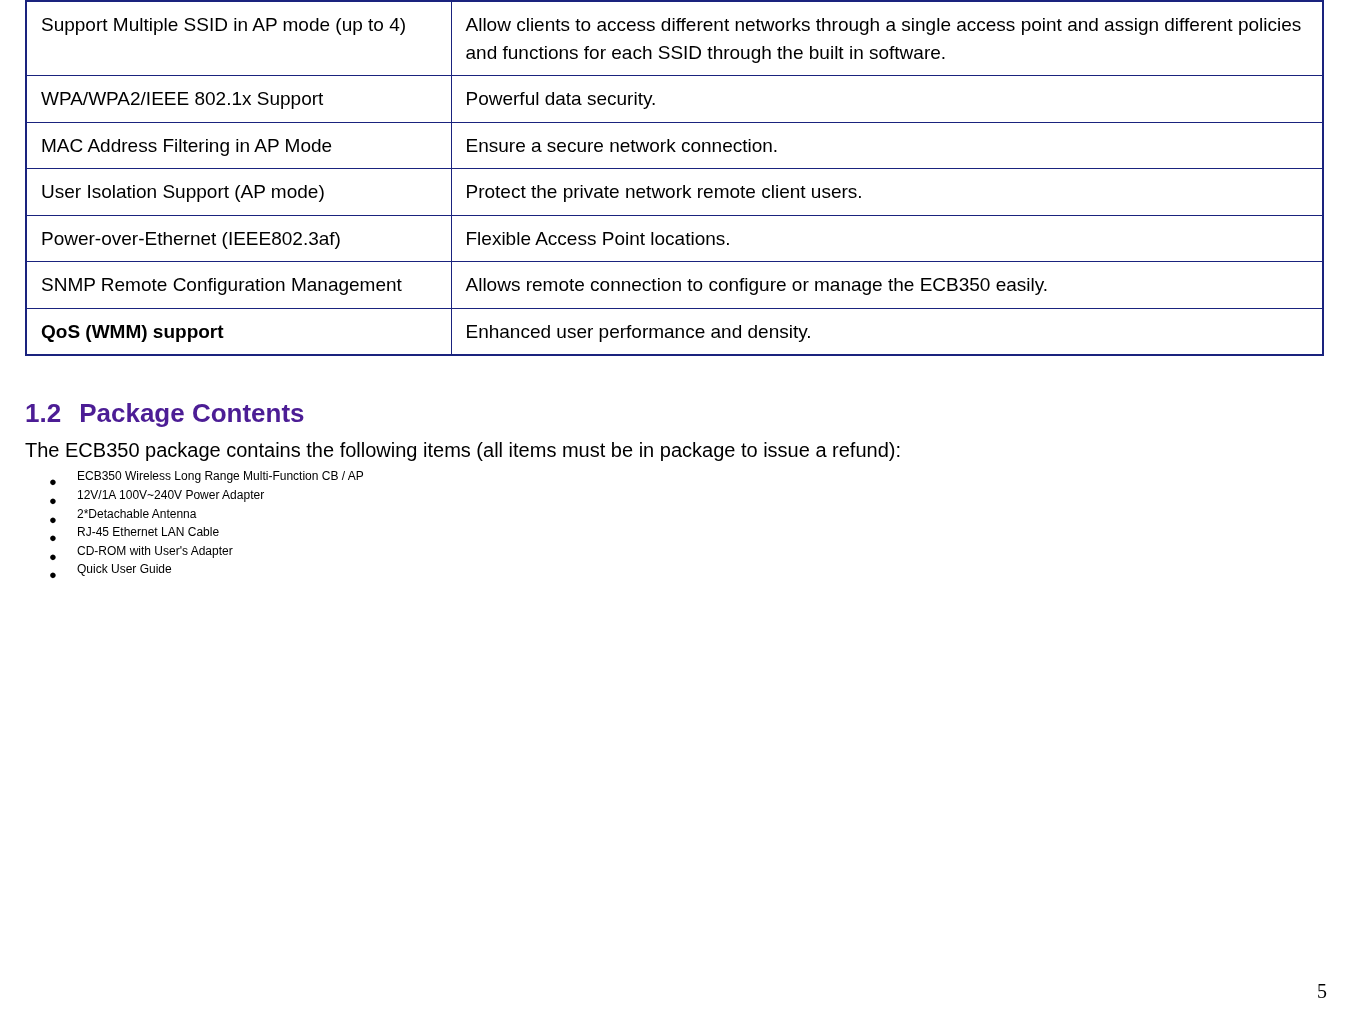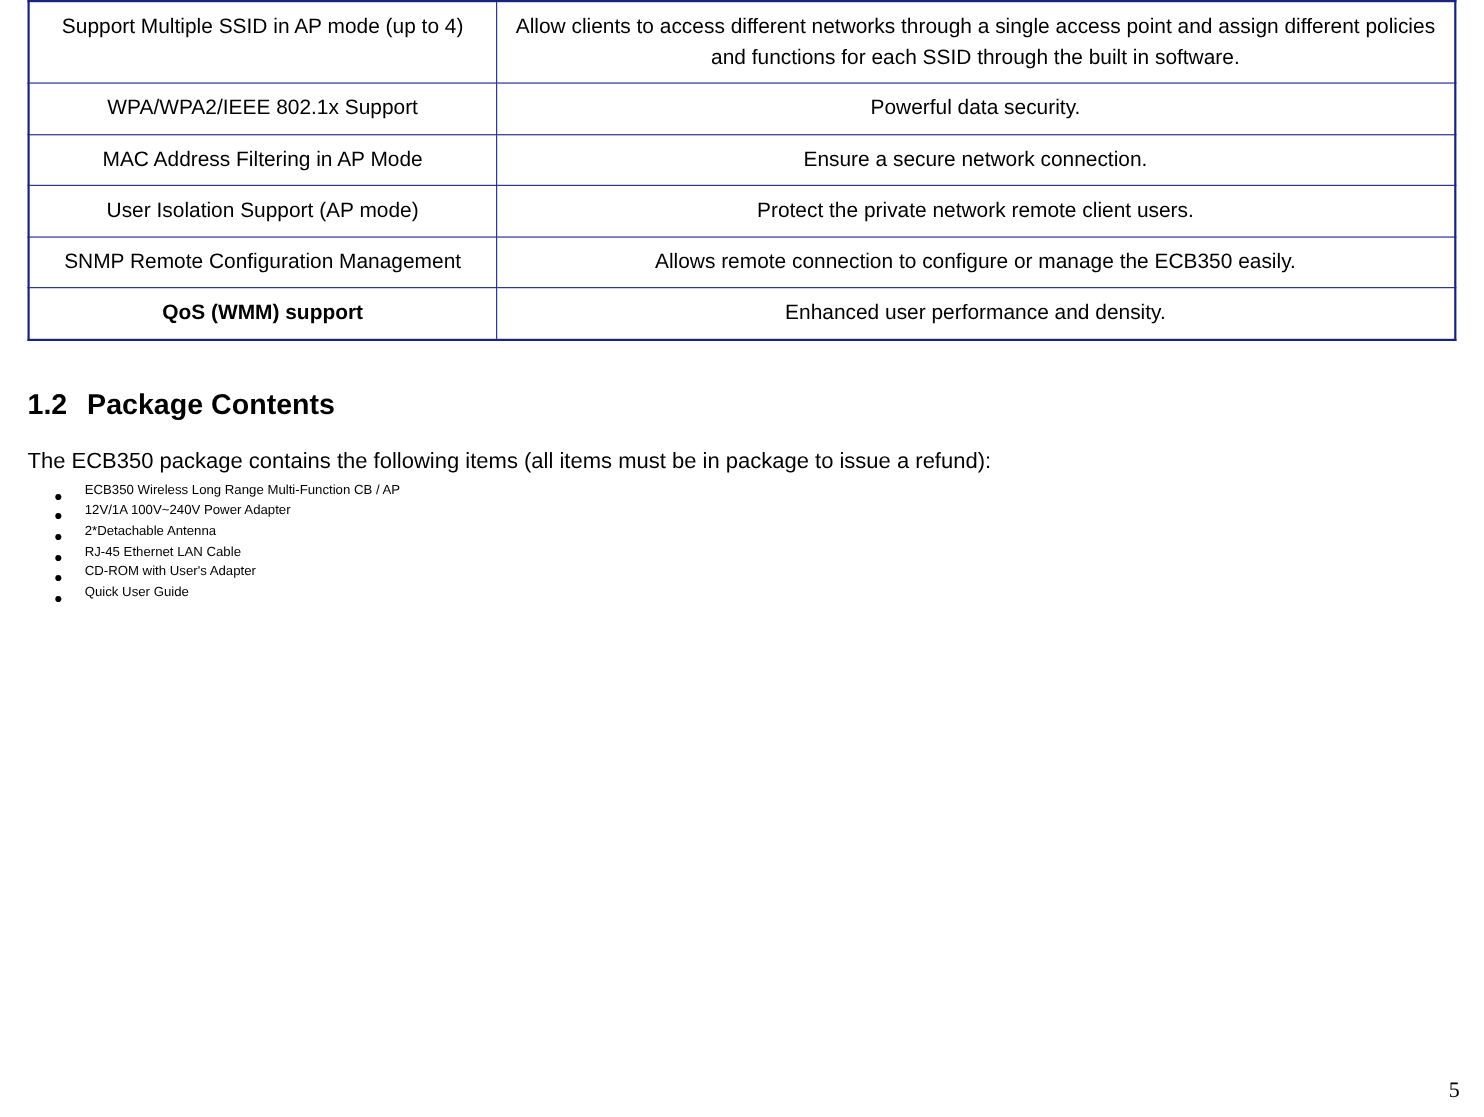--- a/index.html
+++ b/index.html
@@ -16,21 +16,20 @@
       position: relative;
       padding: 0;
     }
     .page-container {
       padding: 0 25px 0 25px;
     }
     table.features-table {
       width: 100%;
       border-collapse: collapse;
       border: 2px solid #1a237e;
-      text-align: center;
     }
     table.features-table td {
       border: 1px solid #1a237e;
       padding: 9px 14px 9px 14px;
       vertical-align: top;
       font-size: 19px;
       line-height: 1.45;
     }
     table.features-table td.feature-name {
       width: 425px;
@@ -39,28 +38,28 @@
     table.features-table td.feature-benefit {
       font-weight: 400;
     }
     table.features-table tr.bold-row td.feature-name {
       font-weight: 700;
     }
     .section-heading {
       margin-top: 42px;
       font-size: 26px;
       font-weight: 700;
-      color: #000000;
+      color: #4c1d95;
     }
     .section-heading .num {
       display: inline-block;
       margin-right: 18px;
     }
     .section-intro {
-      margin-top: 21px;
+      margin-top: 6px;
       font-size: 20px;
       line-height: 1.5;
     }
     ul.package-list {
       list-style: none;
       margin-top: 2px;
       padding-left: 24px;
     }
     ul.package-list li {
       font-size: 12px;
@@ -102,20 +101,24 @@
         </tr>
         <tr>
           <td class="feature-name">MAC Address Filtering in AP Mode</td>
           <td class="feature-benefit">Ensure a secure network connection.</td>
         </tr>
         <tr>
           <td class="feature-name">User Isolation Support (AP mode)</td>
           <td class="feature-benefit">Protect the private network remote client users.</td>
         </tr>
         <tr>
+          <td class="feature-name">Power-over-Ethernet (IEEE802.3af)</td>
+          <td class="feature-benefit">Flexible Access Point locations.</td>
+        </tr>
+        <tr>
           <td class="feature-name">SNMP Remote Configuration Management</td>
           <td class="feature-benefit">Allows remote connection to configure or manage the ECB350 easily.</td>
         </tr>
         <tr class="bold-row">
           <td class="feature-name">QoS (WMM) support</td>
           <td class="feature-benefit">Enhanced user performance and density.</td>
         </tr>
       </tbody>
   </table>
 

